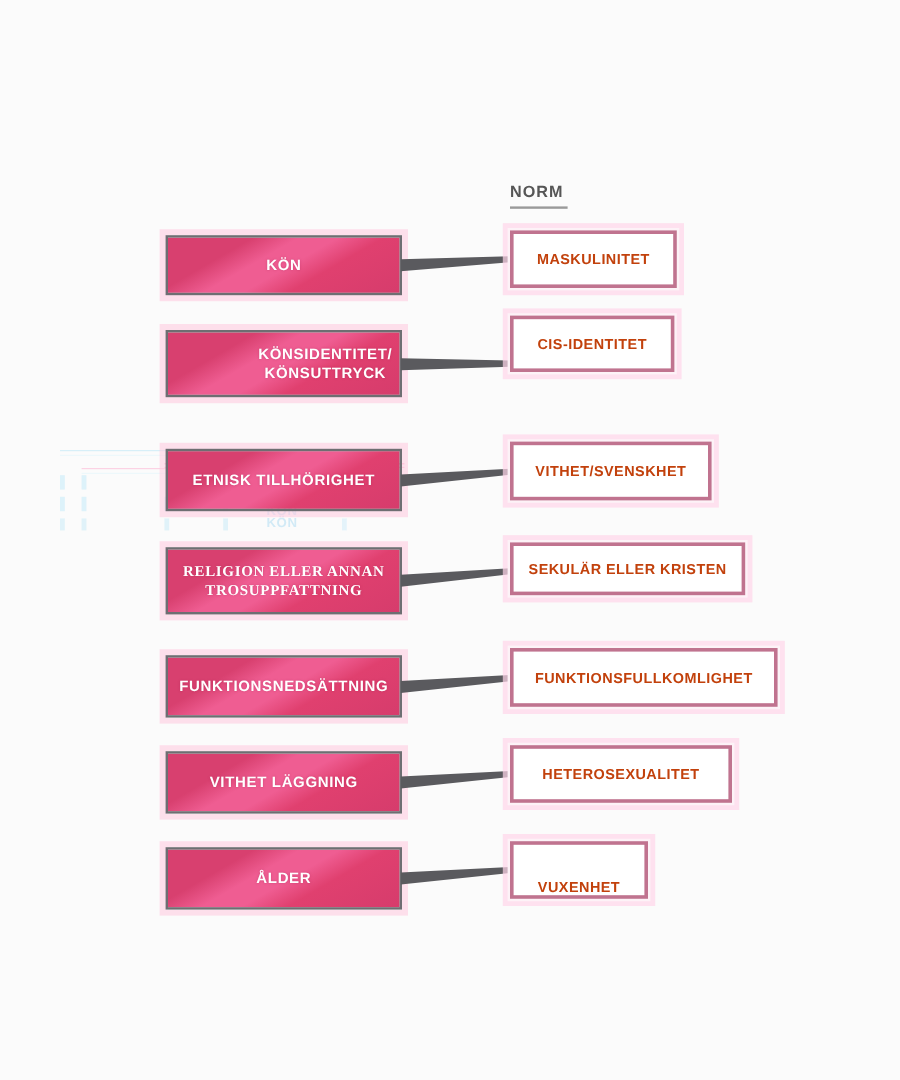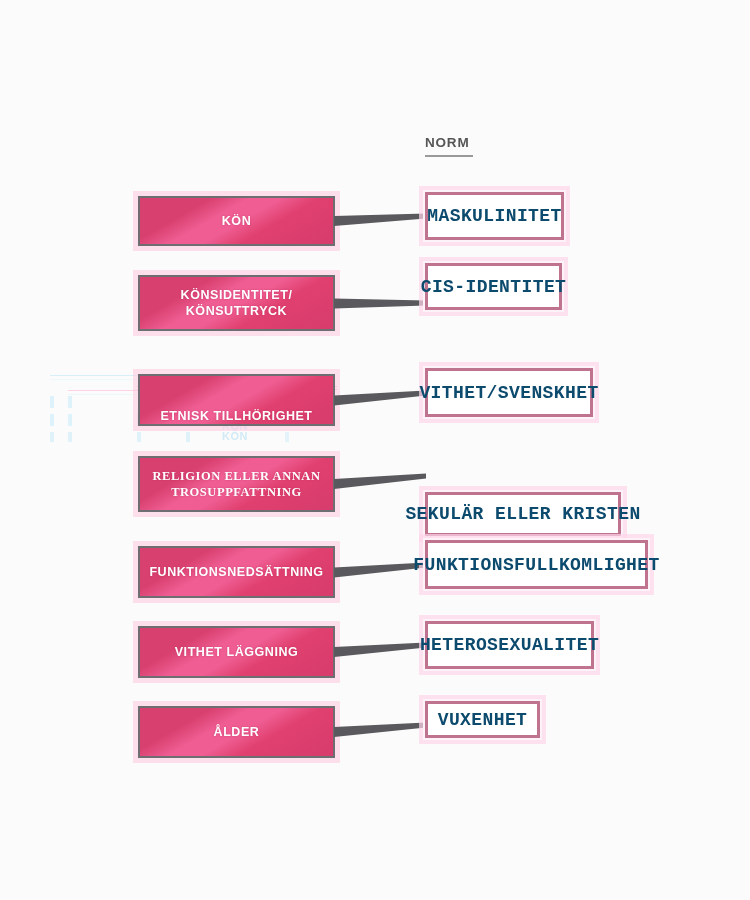--- a/index.html
+++ b/index.html
@@ -25,21 +25,21 @@
     position: absolute;
     font-size: 13.5px;
     font-weight: bold;
     letter-spacing: 0.8px;
     color: #565656;
     padding-bottom: 5px;
     border-bottom: 2.5px solid #9a9a9a;
     white-space: nowrap;
   }
   #header-left  { left: 139px; top: 148px; width: 195px; }
-  #header-right { left: 425px; top: 135px; width: 48px;  }
+  #header-right { left: 425px; top: 152px; width: 48px;  }
 
   
   .row {
     position: absolute;
     left: 0;
     width: 750px;
     height: 0;
   }
 
   
@@ -82,27 +82,26 @@
     background: #ffffff;
     box-shadow:
       0 0 0 2px #fdf2f7,
       0 0 0 6px rgba(255,214,233,0.70);
     display: flex;
     align-items: center;
     justify-content: center;
     text-align: center;
   }
   .right-label {
-    color: #0c4a6e;
-    font-size: 18px;
+    color: #c2410c;
+    font-size: 12px;
     font-weight: bold;
     letter-spacing: 0.4px;
     white-space: nowrap;
     padding: 0 10px;
-    font-family: Liberation Mono, monospace;
   }
 
   
   .connector {
     position: absolute;
     left: 334px;
     height: 22px;
     overflow: visible;
     pointer-events: none;
   }
@@ -172,55 +171,55 @@
         <div class="connector" style="left: 334px; top: 206px; width: 92px; height: 25px;">
           <svg width="92" height="25" viewBox="0 0 92 25">
             <polygon points="0,10 92,7.5 92,12.5 0,20" fill="#5a5a5e"></polygon>
           </svg>
         </div>
         <div class="right-box" style="top: 192px; height: 48px; width: 139px;">
           <span class="right-label">MASKULINITET</span>
         </div>
       </div>
       <div class="row">
-        <div class="left-box" style="top: 275px; height: 56px;">
+        <div class="left-box" style="top: 275px; height: 56px; justify-content: flex-end;">
           <span class="left-label">KÖNSIDENTITET/<br>KÖNSUTTRYCK</span>
         </div>
         <div class="connector" style="left: 334px; top: 292.5px; width: 92px; height: 20.5px;">
           <svg width="92" height="20.5" viewBox="0 0 92 20.5">
             <polygon points="0,5.5 92,7.5 92,12.5 0,15.5" fill="#5a5a5e"></polygon>
           </svg>
         </div>
         <div class="right-box" style="top: 263px; height: 47px; width: 137px;">
           <span class="right-label">CIS-IDENTITET</span>
         </div>
       </div>
       <div class="row">
-        <div class="left-box" style="top: 374px; height: 52px; align-items: flex-end;">
+        <div class="left-box" style="top: 374px; height: 52px;">
           <span class="left-label">ETNISK TILLHÖRIGHET</span>
         </div>
         <div class="connector" style="left: 334px; top: 382.5px; width: 92px; height: 27.5px;">
           <svg width="92" height="27.5" viewBox="0 0 92 27.5">
             <polygon points="0,12.5 92,7.5 92,12.5 0,22.5" fill="#5a5a5e"></polygon>
           </svg>
         </div>
         <div class="right-box" style="top: 368px; height: 49px; width: 168px; text-align: center;">
           <span class="right-label">VITHET/SVENSKHET</span>
         </div>
       </div>
       <div class="row">
         <div class="left-box" style="top: 456px; height: 56px; font-family: Liberation Serif, serif;">
           <span class="left-label">RELIGION ELLER ANNAN<br>TROSUPPFATTNING</span>
         </div>
         <div class="connector" style="left: 334px; top: 466px; width: 92px; height: 28px;">
           <svg width="92" height="28" viewBox="0 0 92 28">
             <polygon points="0,13 92,7.5 92,12.5 0,23" fill="#5a5a5e"></polygon>
           </svg>
         </div>
-        <div class="right-box" style="top: 452px; height: 44px; width: 196px; margin-top: 40px;">
+        <div class="right-box" style="top: 452px; height: 44px; width: 196px;">
           <span class="right-label">SEKULÄR ELLER KRISTEN</span>
         </div>
       </div>
       <div class="row">
         <div class="left-box" style="top: 546px; height: 52px;">
           <span class="left-label">FUNKTIONSNEDSÄTTNING</span>
         </div>
         <div class="connector" style="left: 334px; top: 554.5px; width: 92px; height: 27.5px;">
           <svg width="92" height="27.5" viewBox="0 0 92 27.5">
             <polygon points="0,12.5 92,7.5 92,12.5 0,22.5" fill="#5a5a5e"></polygon>
@@ -232,32 +231,32 @@
       </div>
       <div class="row">
         <div class="left-box" style="top: 626px; height: 52px;">
           <span class="left-label">VITHET LÄGGNING</span>
         </div>
         <div class="connector" style="left: 334px; top: 635px; width: 92px; height: 27px;">
           <svg width="92" height="27" viewBox="0 0 92 27">
             <polygon points="0,12 92,7.5 92,12.5 0,22" fill="#5a5a5e"></polygon>
           </svg>
         </div>
-        <div class="right-box" style="top: 621px; height: 48px; width: 169px;">
+        <div class="right-box" style="top: 621px; height: 48px; width: 185px;">
           <span class="right-label">HETEROSEXUALITET</span>
         </div>
       </div>
       <div class="row">
         <div class="left-box" style="top: 706px; height: 52px;">
           <span class="left-label">ÅLDER</span>
         </div>
         <div class="connector" style="left: 334px; top: 715px; width: 92px; height: 27px;">
           <svg width="92" height="27" viewBox="0 0 92 27">
             <polygon points="0,12 92,7.5 92,12.5 0,22" fill="#5a5a5e"></polygon>
           </svg>
         </div>
-        <div class="right-box" style="top: 701px; height: 37px; width: 115px;">
+        <div class="right-box" style="top: 701px; height: 48px; width: 115px; align-items: flex-end;">
           <span class="right-label">VUXENHET</span>
         </div>
       </div>
     </div>
 
 </div>
 
 </body></html>

